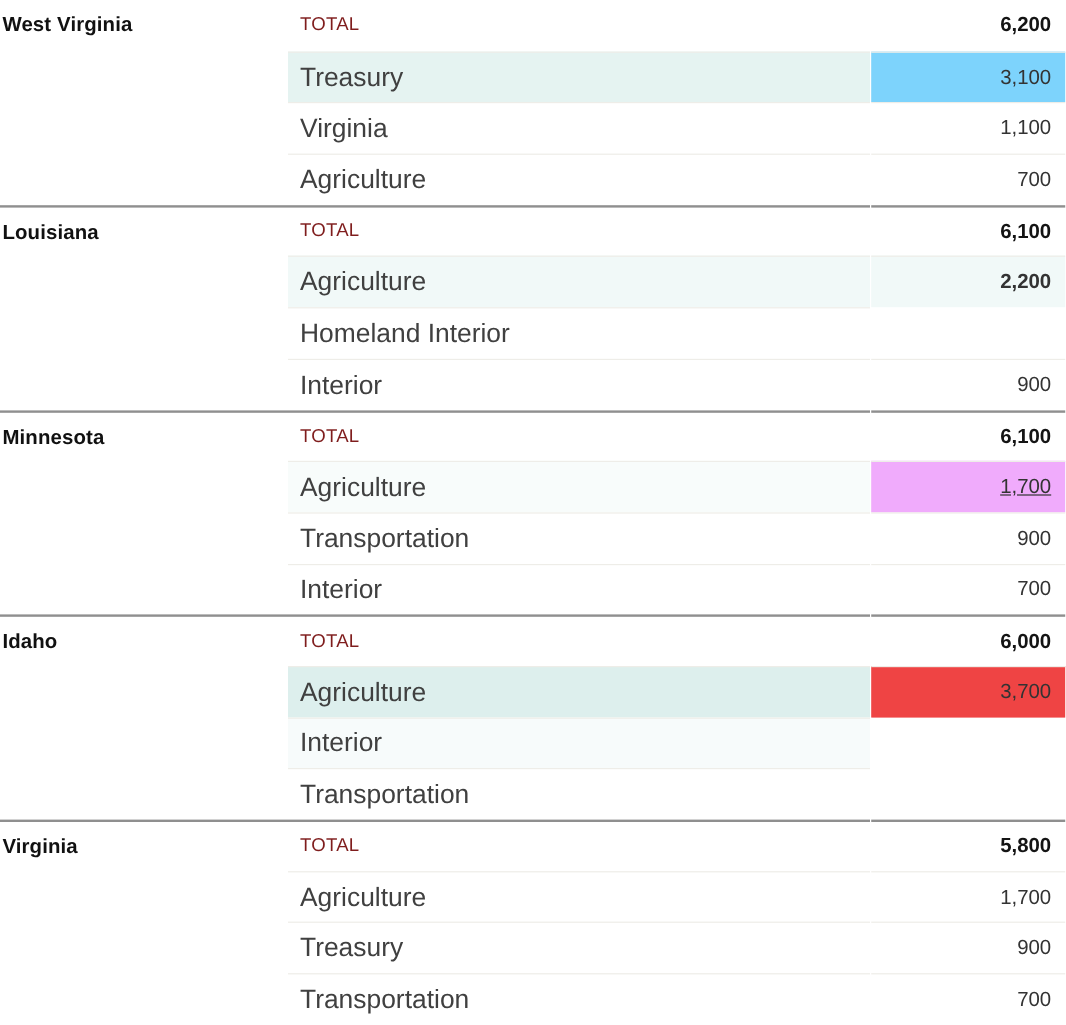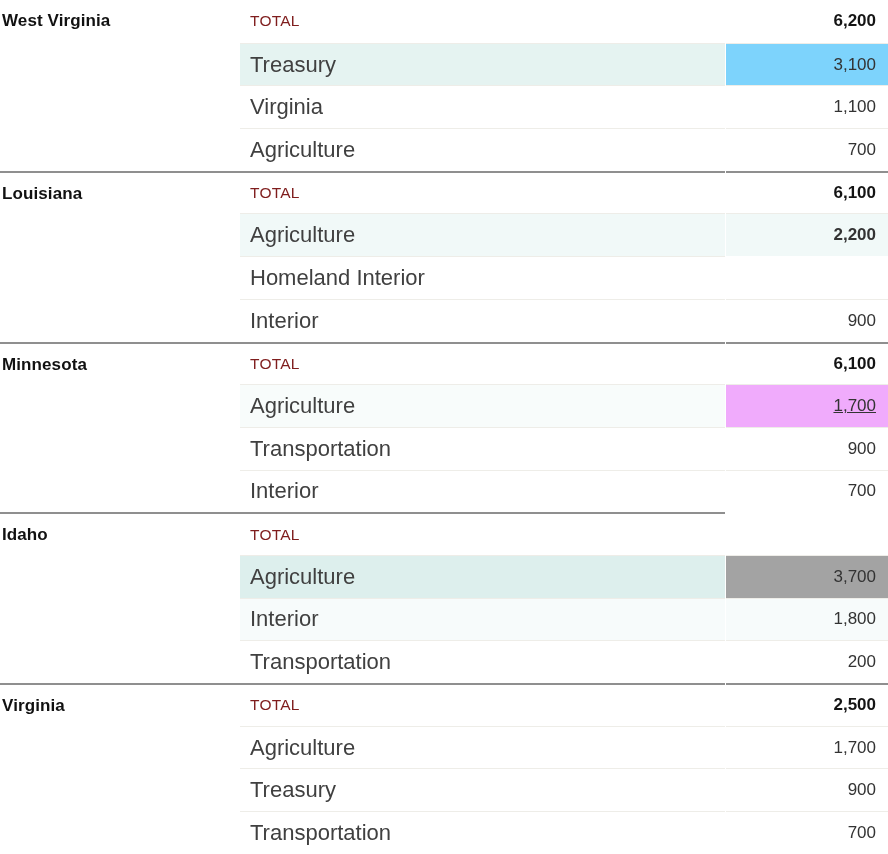--- a/index.html
+++ b/index.html
@@ -78,36 +78,35 @@
     <div class="cell value r2">900</div>
     <div class="cell label r3">Interior</div>
     <div class="cell spacer r3"></div>
     <div class="cell value r3">700</div>
   </section>
 
   <section class="group">
     <div class="cell state">Idaho</div>
     <div class="cell label total-label r0">TOTAL</div>
     <div class="cell spacer r0"></div>
+    <div class="cell value total-value r0">6,000</div>
     <div class="cell label r1" style="background: rgb(221, 239, 237);">Agriculture</div>
     <div class="cell spacer r1"></div>
-    <div class="cell value r1" style="background: #a3a3a3;">3,700</div>
+    <div class="cell value r1" style="background: #ef4444;">3,700</div>
     <div class="cell label r2" style="background: rgb(247, 251, 251);">Interior</div>
     <div class="cell spacer r2"></div>
-    <div class="cell value r2" style="background: rgb(247, 251, 251);">1,800</div>
     <div class="cell label r3">Transportation</div>
     <div class="cell spacer r3"></div>
-    <div class="cell value r3">200</div>
   </section>
 
   <section class="group">
     <div class="cell state">Virginia</div>
     <div class="cell label total-label r0">TOTAL</div>
     <div class="cell spacer r0"></div>
-    <div class="cell value total-value r0">2,500</div>
+    <div class="cell value total-value r0">5,800</div>
     <div class="cell label r1">Agriculture</div>
     <div class="cell spacer r1"></div>
     <div class="cell value r1">1,700</div>
     <div class="cell label r2">Treasury</div>
     <div class="cell spacer r2"></div>
     <div class="cell value r2">900</div>
     <div class="cell label r3">Transportation</div>
     <div class="cell spacer r3"></div>
     <div class="cell value r3">700</div>
   </section>

